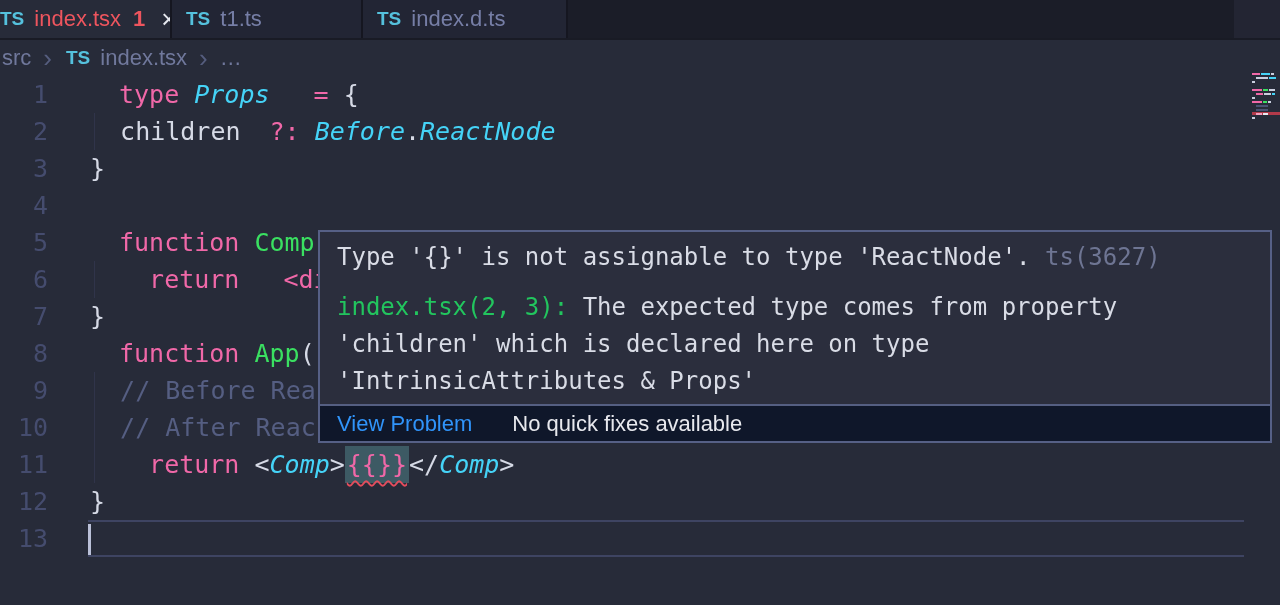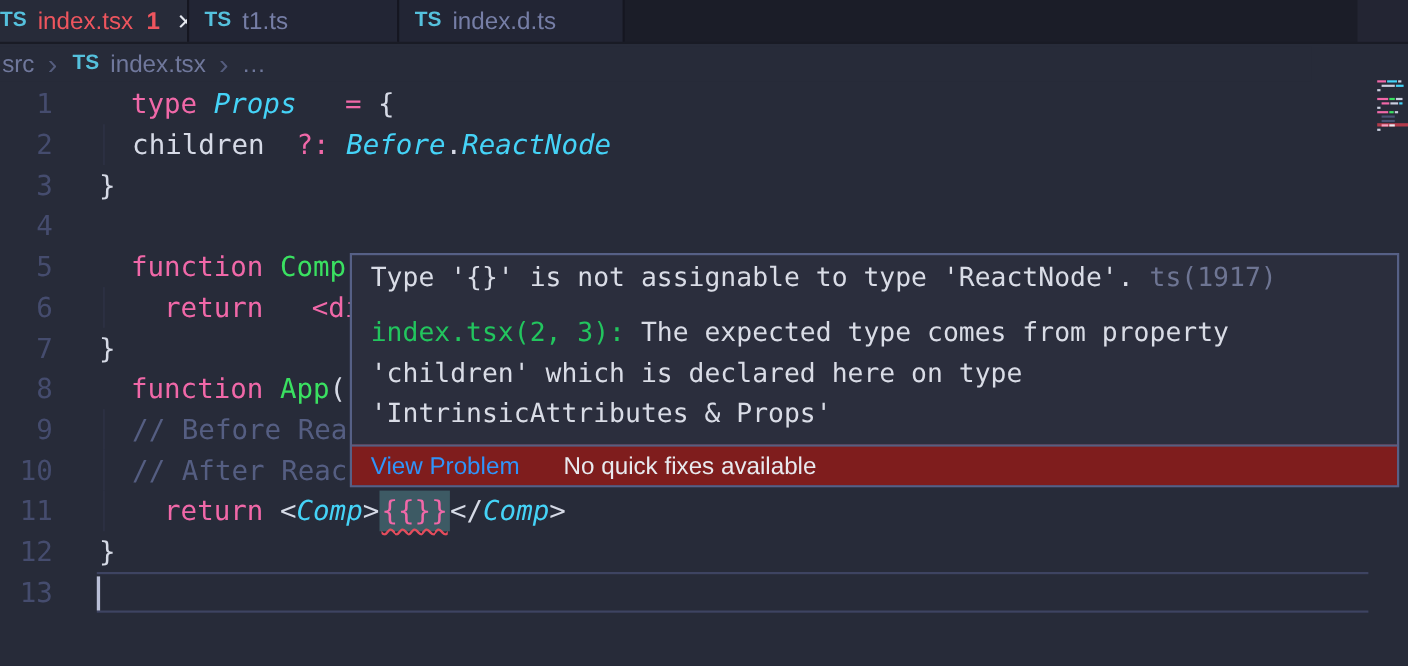--- a/index.html
+++ b/index.html
@@ -48,25 +48,25 @@
             text-underline-offset:7px; }
   .curline { position:absolute; left:88px; top:520px; width:1156px; height:37px;
              border-top:2px solid #3e4462; border-bottom:2px solid #3e4462; }
   .cursor { position:absolute; left:0px; top:2px; width:3px; height:31px; background:#bac0d8; }
 
   
   .hover { position:absolute; left:318px; top:230px; width:954px;
            background:#2b2e3d; border:2px solid #566086; z-index:5; }
   .hover-body { padding:6px 17px 5px 17px; font-family:"DejaVu Sans Mono", monospace;
                 font-size:24px; color:#d9dce6; }
-  .hline { height:37px; display:flex; align-items:flex-start; white-space:pre; }
+  .hline { height:37px; display:flex; align-items:center; white-space:pre; }
   .hline.p2 { margin-top:13px; }
   .h-code { color:#6e7593; }
   .h-link { color:#22c55e; }
-  .hover-status { border-top:2px solid #555f82; background:#7f1d1d; height:37px;
+  .hover-status { border-top:2px solid #555f82; background:#0f172a; height:37px;
                   display:flex; align-items:center; padding:0 17px;
                   font-size:22px; }
   .view-problem { color:#3094fa; }
   .no-fixes { color:#e8e9ee; margin-left:40px; }
 
   
   .minimap { position:absolute; left:1252px; top:70px; width:28px; height:120px; }
   .mrow { position:absolute; left:0; width:28px; height:3px; display:flex; align-items:center; }
   .mseg { display:inline-block; height:2px; margin-right:1px; flex:none; }
 </style>
@@ -156,21 +156,21 @@
         <div class="code"></div>
       </div>
     </div>
 
   <div class="curline">
     <i class="cursor"></i>
   </div>
 
   <div class="hover">
     <div class="hover-body">
-      <div class="hline"><span>Type '{}' is not assignable to type 'ReactNode'. </span><span class="h-code">ts(1917)</span></div>
+      <div class="hline"><span>Type '{}' is not assignable to type 'ReactNode'. </span><span class="h-code">ts(3627)</span></div>
       <div class="hline p2"><span class="h-link">index.tsx(2, 3):</span><span> The expected type comes from property</span></div>
       <div class="hline"><span>'children' which is declared here on type</span></div>
       <div class="hline"><span>'IntrinsicAttributes &amp; Props'</span></div>
     </div>
     <div class="hover-status">
       <span class="view-problem">View Problem</span>
       <span class="no-fixes">No quick fixes available</span>
     </div>
   </div>
 

